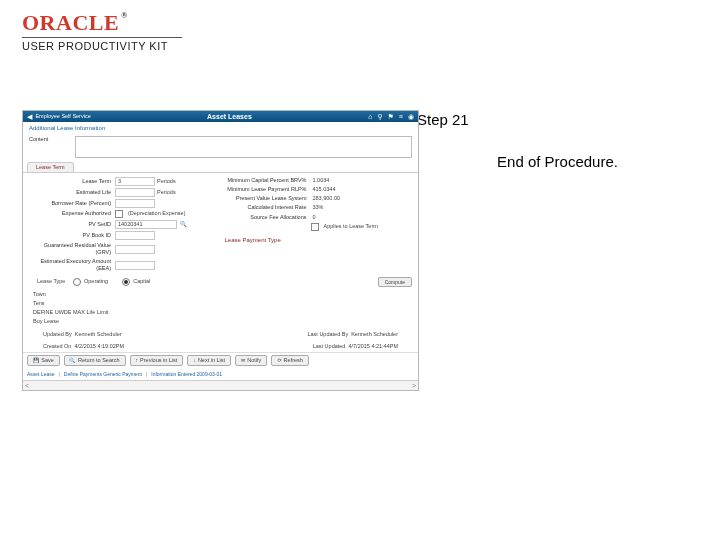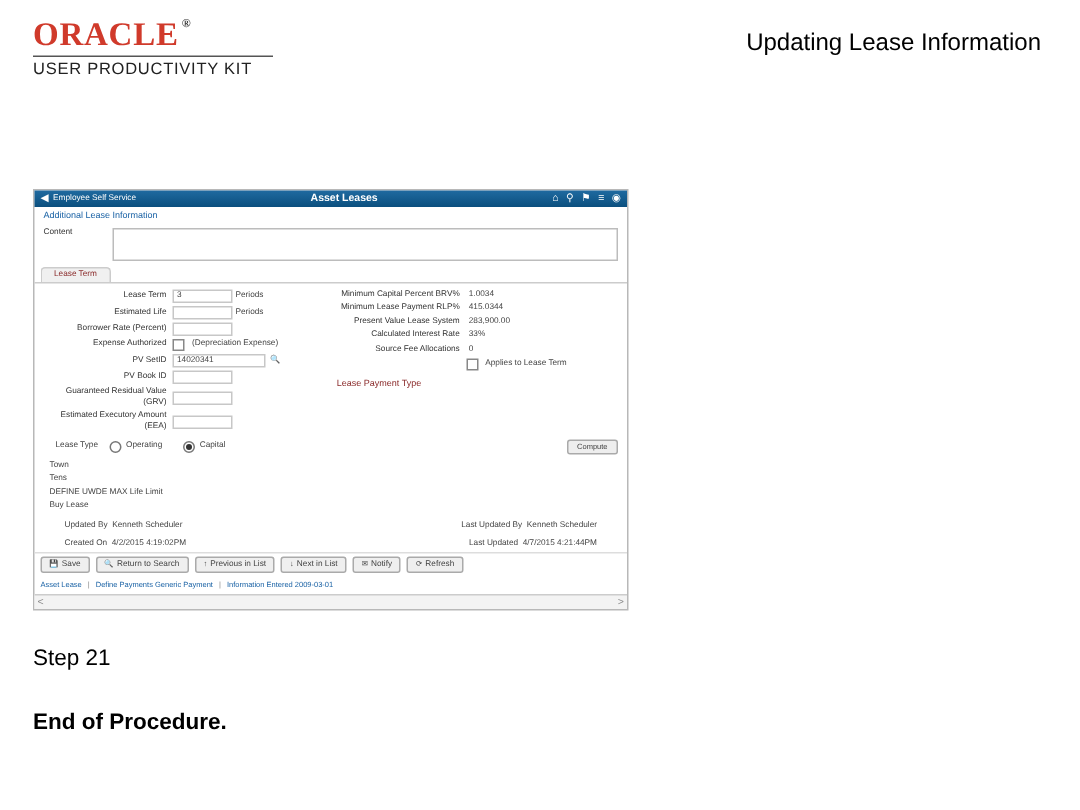--- a/index.html
+++ b/index.html
@@ -59,40 +59,39 @@
   .doc-title {
     font-size: 16px;
     color: #000;
     padding-top: 8px;
     padding-right: 4px;
   }
 
   
   .main {
     display: flex;
-    margin-top: 74px;
-    gap: 22px;
-    flex-direction: column;
+    margin-top: 58px;
   }
   .screenshot-col {
     width: 395px;
   }
   .instruction-col {
     flex: 1;
     font-size: 15px;
     line-height: 1.35;
   }
   .instruction-col .step {
     margin-bottom: 22px;
   }
   .instruction-col .body {
     margin-bottom: 22px;
   }
   .instruction-col .end {
-    font-weight: bold;
+    font-weight: normal;
+    text-align: center;
   }
 
   
   .app-shot {
     width: 395px;
     border: 1px solid #b8b8b8;
     font-size: 5.5px;
     color: #444;
     background: #fff;
     line-height: 1.3;
@@ -296,21 +295,20 @@
 <div class="page">
 
   <div class="header-row">
     <div class="brand">
       <div class="oracle-logo">
         <span>ORACLE</span><span class="tm">®</span>
       </div>
       <hr class="brand-rule">
       <div class="brand-sub">USER PRODUCTIVITY KIT</div>
     </div>
-    <div class="doc-title">Updating Lease Information</div>
   </div>
 
   <div class="main">
 
     <div class="screenshot-col">
       <div class="app-shot">
 
         <div class="app-titlebar">
           <div class="left">
             <span class="back-caret">◀</span>

